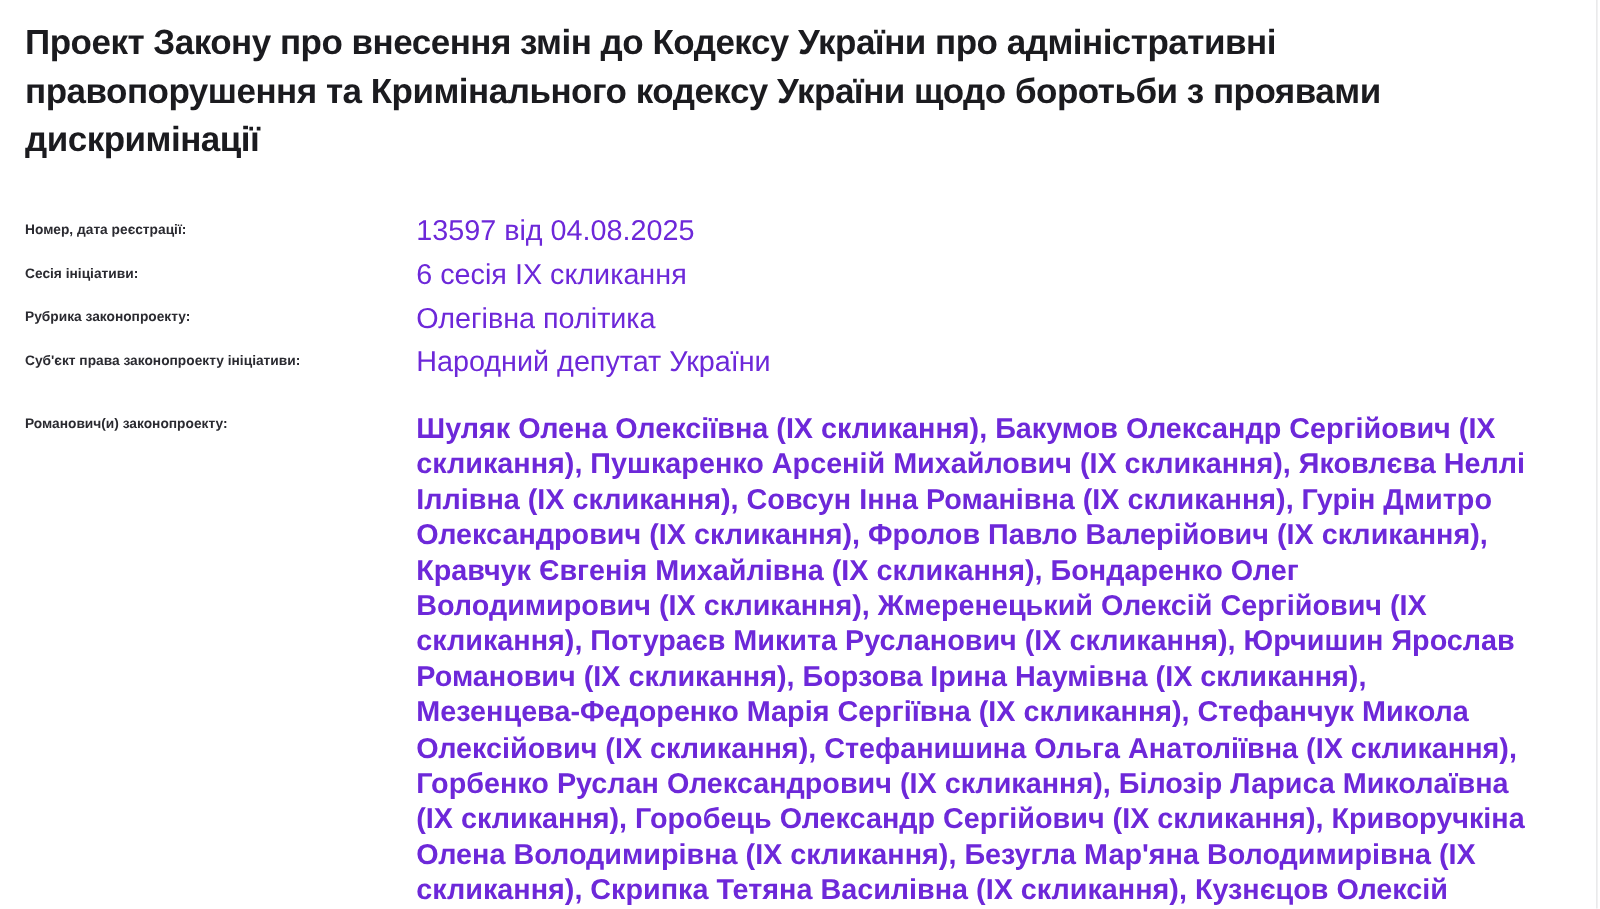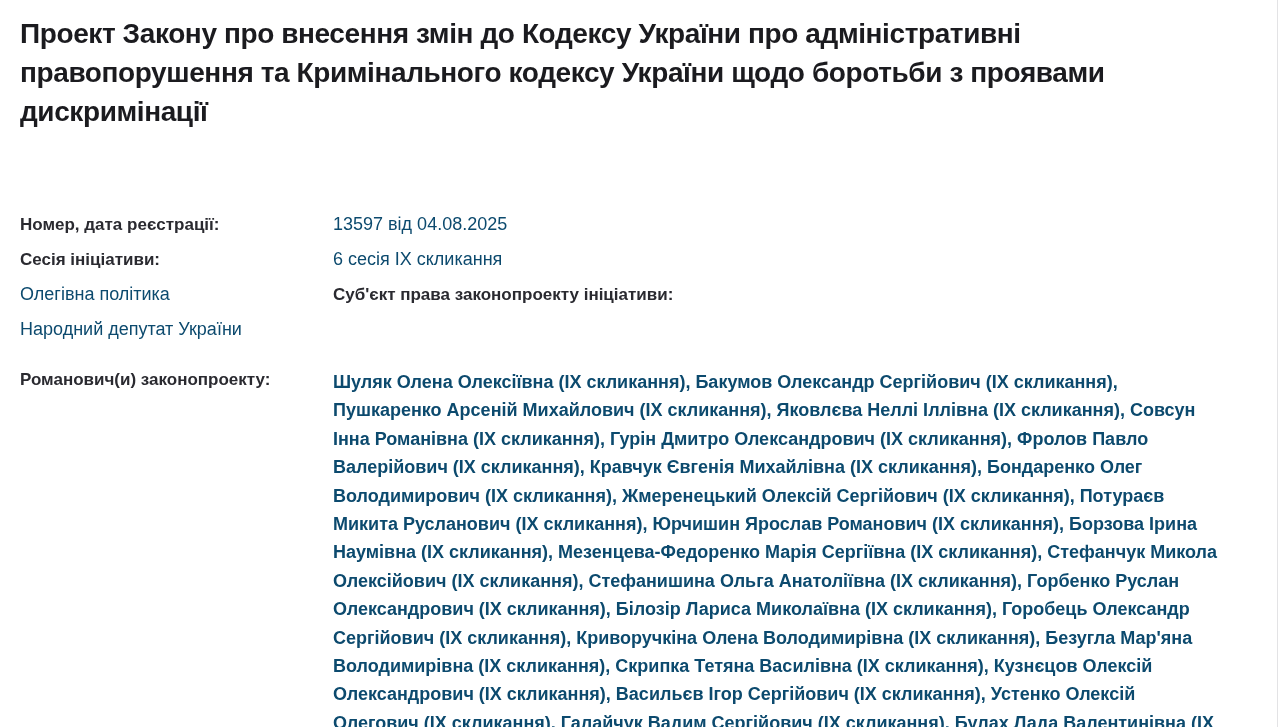--- a/index.html
+++ b/index.html
@@ -16,42 +16,42 @@
     padding: 14px 40px 0 20px;
     width: 1280px;
   }
   .bill-title {
     font-size: 28px;
     font-weight: 700;
     line-height: 39px;
     letter-spacing: -0.4px;
     color: #1b1b1f;
     max-width: 1155px;
-    margin-bottom: 82px;
+    margin-bottom: 42px;
   }
   .details {
     display: grid;
     grid-template-columns: 313px 1fr;
     column-gap: 0;
     row-gap: 12px;
     align-items: start;
     max-width: 1222px;
   }
   .field-label {
-    font-size: 17px;
+    font-size: 11px;
     font-weight: 700;
     line-height: 23px;
     color: #2a2a30;
     padding-right: 30px;
   }
   .field-value {
-    font-size: 18px;
+    font-size: 23px;
     font-weight: 400;
     line-height: 23px;
-    color: #0c4a6e;
+    color: #6d28d9;
   }
   .row-initiators-value {
     font-weight: 700;
     line-height: 28.4px;
     max-width: 889px;
   }
   .row-initiators-spacer {
     height: 3px;
     grid-column: 1 / 3;
   }
@@ -72,20 +72,21 @@
   <h1 class="bill-title">Проект Закону про внесення змін до Кодексу України про адміністративні правопорушення та Кримінального кодексу України щодо боротьби з проявами дискримінації</h1>
 
   <div class="details">
 
     <div class="field-label">Номер, дата реєстрації:</div>
     <div class="field-value">13597 від 04.08.2025</div>
 
     <div class="field-label">Сесія ініціативи:</div>
     <div class="field-value">6 сесія IX скликання</div>
 
+    <div class="field-label">Рубрика законопроекту:</div>
     <div class="field-value">Олегівна політика</div>
 
     <div class="field-label">Суб'єкт права законопроекту ініціативи:</div>
     <div class="field-value">Народний депутат України</div>
 
     <div class="row-initiators-spacer"></div>
 
     <div class="field-label">Романович(и) законопроекту:</div>
     <div class="field-value row-initiators-value">Шуляк Олена Олексіївна (IX скликання), Бакумов Олександр Сергійович (IX скликання), Пушкаренко Арсеній Михайлович (IX скликання), Яковлєва Неллі Іллівна (IX скликання), Совсун Інна Романівна (IX скликання), Гурін Дмитро Олександрович (IX скликання), Фролов Павло Валерійович (IX скликання), Кравчук Євгенія Михайлівна (IX скликання), Бондаренко Олег Володимирович (IX скликання), Жмеренецький Олексій Сергійович (IX скликання), Потураєв Микита Русланович (IX скликання), Юрчишин Ярослав Романович (IX скликання), Борзова Ірина Наумівна (IX скликання), Мезенцева-Федоренко Марія Сергіївна (IX скликання), Стефанчук Микола Олексійович (IX скликання), Стефанишина Ольга Анатоліївна (IX скликання), Горбенко Руслан Олександрович (IX скликання), Білозір Лариса Миколаївна (IX скликання), Горобець Олександр Сергійович (IX скликання), Криворучкіна Олена Володимирівна (IX скликання), Безугла Мар'яна Володимирівна (IX скликання), Скрипка Тетяна Василівна (IX скликання), Кузнєцов Олексій Олександрович (IX скликання), Васильєв Ігор Сергійович (IX скликання), Устенко Олексій Олегович (IX скликання), Галайчук Вадим Сергійович (IX скликання), Булах Лада Валентинівна (IX скликання), Бардіна Марина Олегівна (IX скликання), Подгорна Вікторія Валентинівна (IX скликання), Ташева Таміла Равілівна (IX скликання), Мазурашу Георгій Георгійович (IX скликання), Калаур Іван Романович (IX скликання)</div>
 

